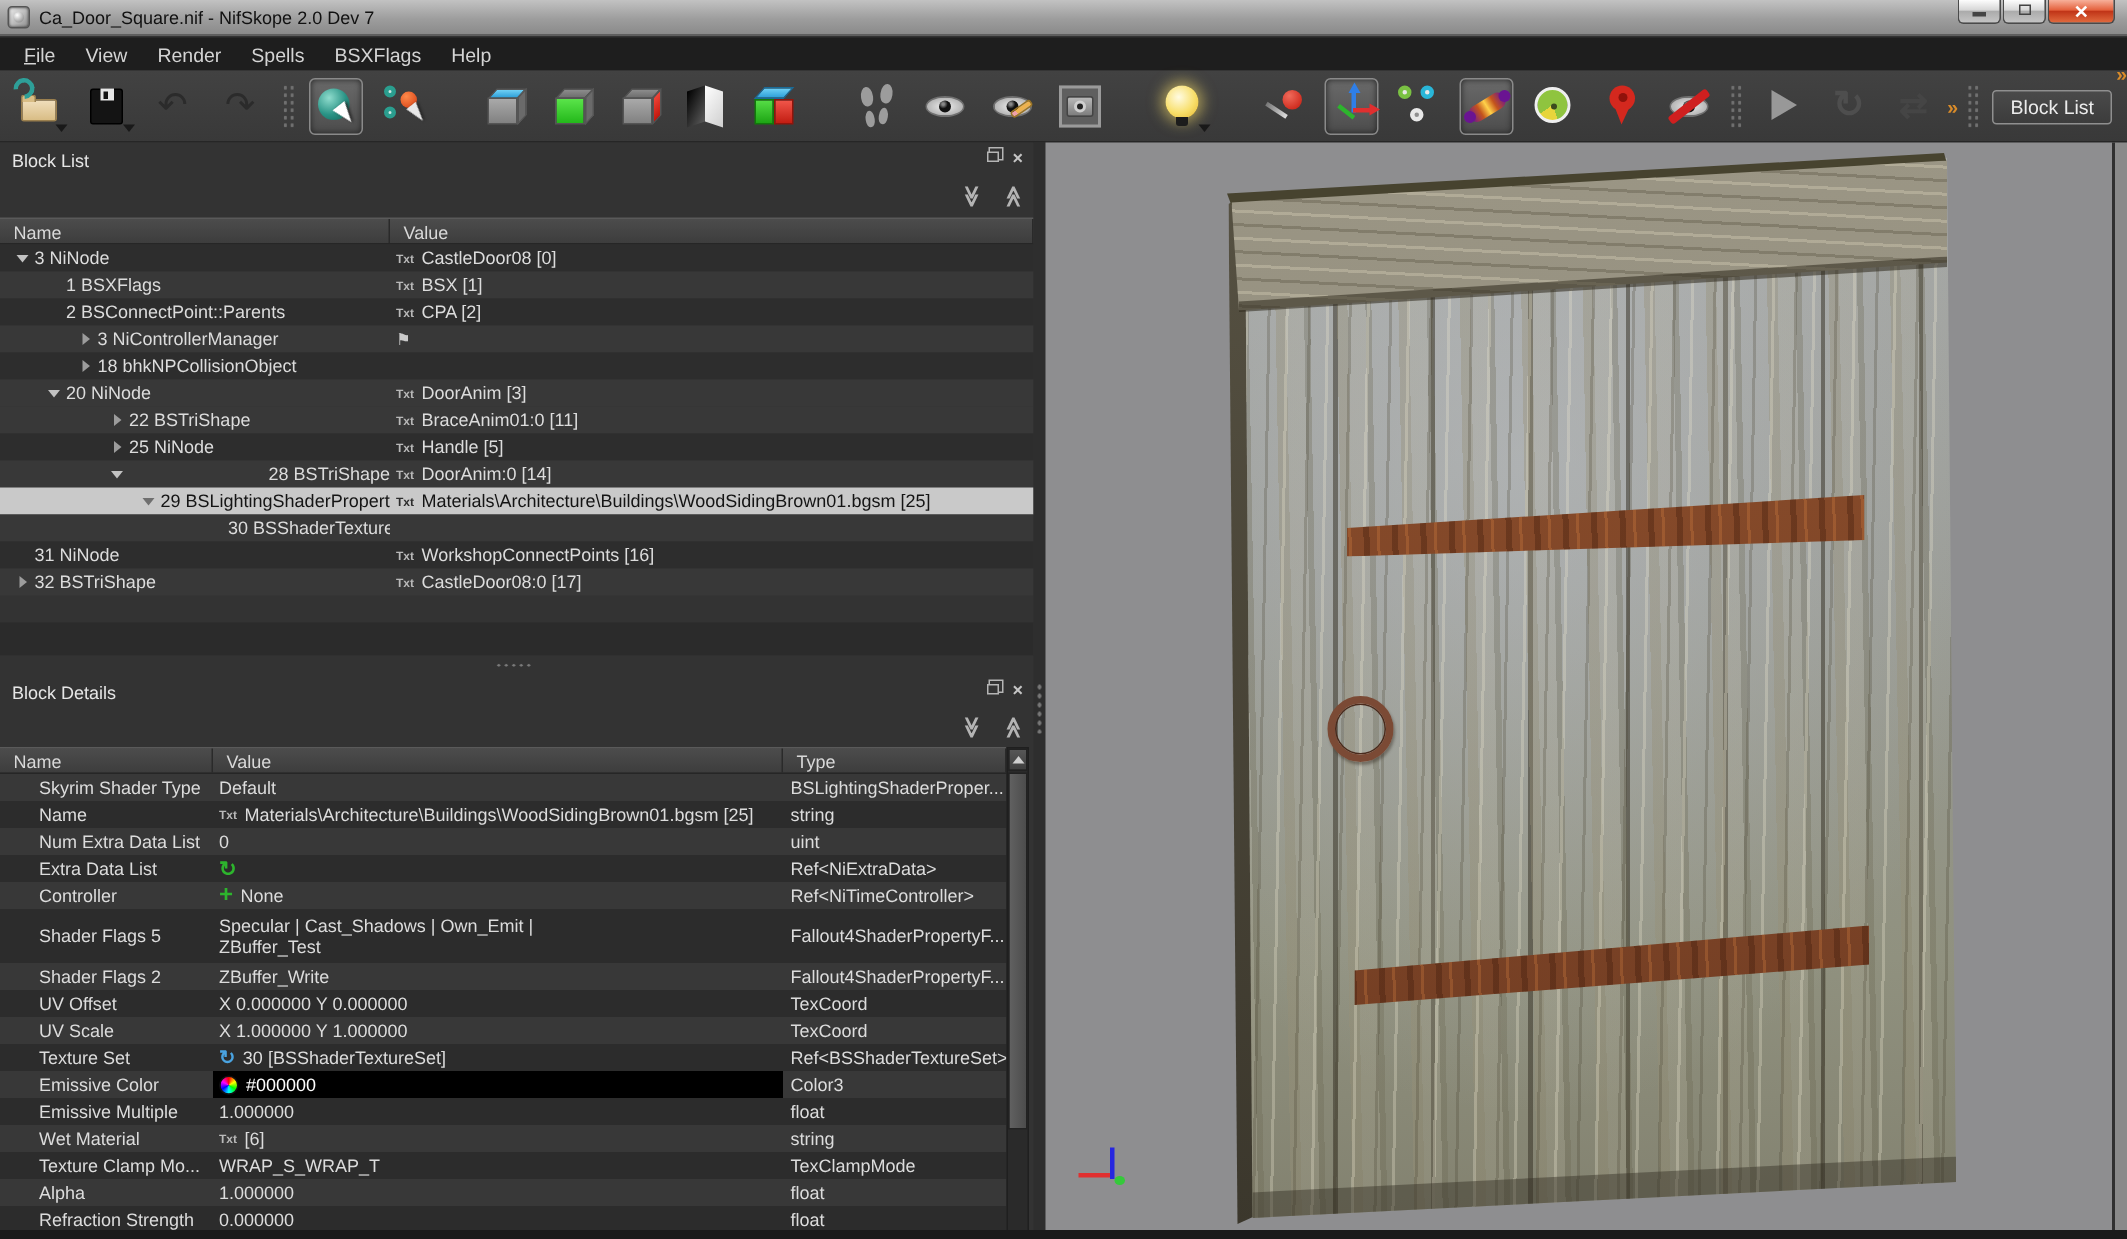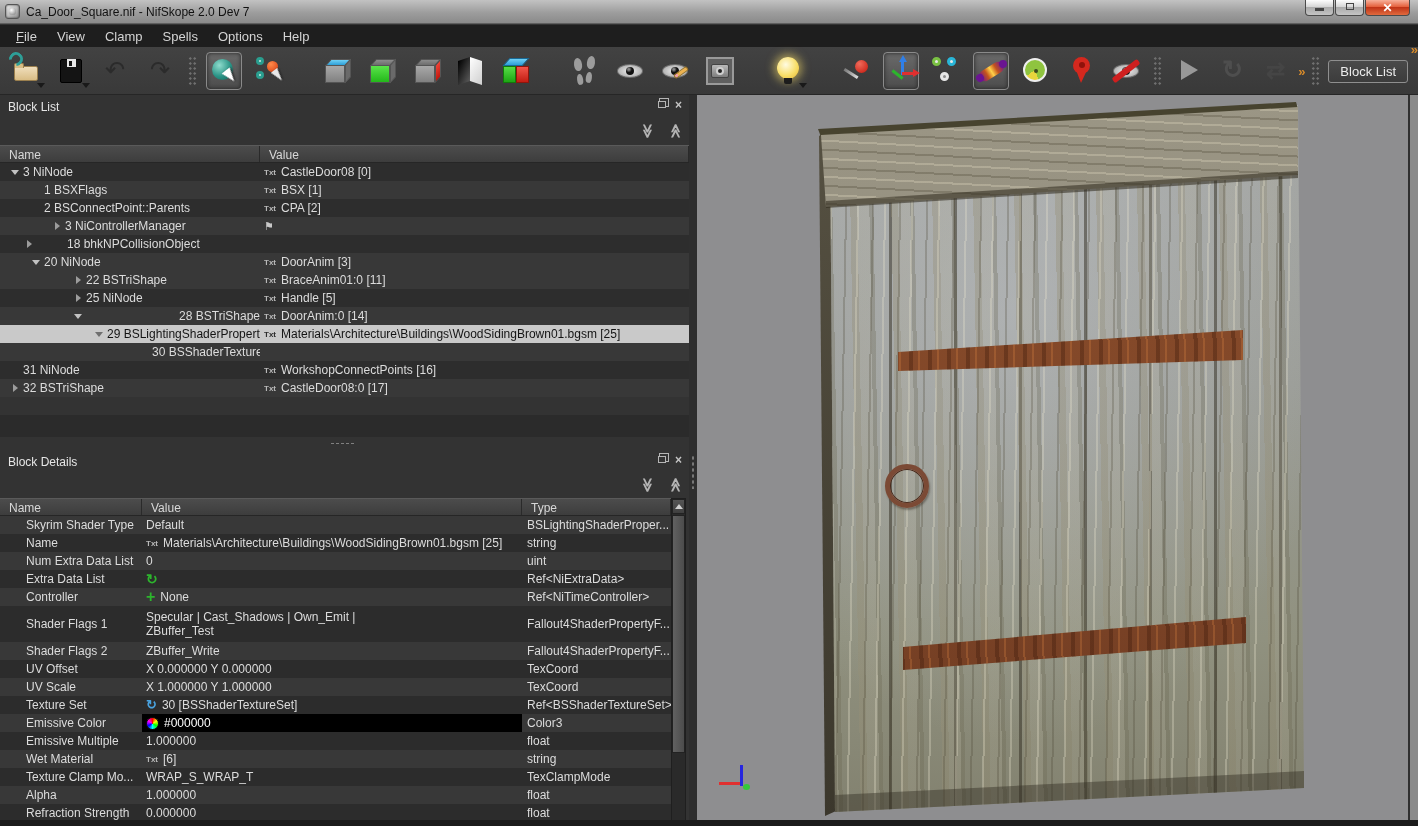--- a/index.html
+++ b/index.html
@@ -268,23 +268,23 @@
         </div>
       <div class="win-btn close">
           <span>✕</span>
         </div>
     </div>
   </div>
 
   <div id="menubar">
       <div class="mi">File</div>
       <div class="mi">View</div>
-      <div class="mi">Clamp</div>
+      <div class="mi">Render</div>
       <div class="mi">Spells</div>
-      <div class="mi">Options</div>
+      <div class="mi">BSXFlags</div>
       <div class="mi">Help</div>
     </div>
 
   <div id="toolbar">
       <div class="tb-btn">
         <span class="tb-ic ic-open">
           <span class="s1"></span>
           <span class="s2"></span>
           <span class="s3"></span>
         </span>
@@ -536,21 +536,21 @@
         <div class="trow alt">
           <div class="tname" style="padding-left: 51px;">
             <span class="expander collapsed"></span>
             <span class="ntext">3 NiControllerManager</span>
           </div>
           <div class="tvalue">
             <span class="flag-ic">⚑</span>
           </div>
         </div>
         <div class="trow">
-          <div class="tname" style="padding-left: 23px; gap: 30px;">
+          <div class="tname" style="padding-left: 51px;">
             <span class="expander collapsed"></span>
             <span class="ntext">18 bhkNPCollisionObject</span>
           </div>
           <div class="tvalue"></div>
         </div>
         <div class="trow alt">
           <div class="tname" style="padding-left: 30px;">
             <span class="expander expanded"></span>
             <span class="ntext">20 NiNode</span>
           </div>
@@ -671,21 +671,21 @@
           <div class="det-name">Extra Data List</div>
           <div class="det-value"><span class="refresh-ic">↻</span></div>
           <div class="det-type">Ref&lt;NiExtraData&gt;</div>
         </div>
         <div class="drow">
           <div class="det-name">Controller</div>
           <div class="det-value"><span class="plus-ic">+</span><span class="vtext">None</span></div>
           <div class="det-type">Ref&lt;NiTimeController&gt;</div>
         </div>
         <div class="drow alt tall">
-          <div class="det-name">Shader Flags 1</div>
+          <div class="det-name">Shader Flags 5</div>
           <div class="det-value"><span class="vtext">Specular | Cast_Shadows | Own_Emit |
 ZBuffer_Test</span></div>
           <div class="det-type">Fallout4ShaderPropertyF...</div>
         </div>
         <div class="drow">
           <div class="det-name">Shader Flags 2</div>
           <div class="det-value"><span class="vtext">ZBuffer_Write</span></div>
           <div class="det-type">Fallout4ShaderPropertyF...</div>
         </div>
         <div class="drow alt">

